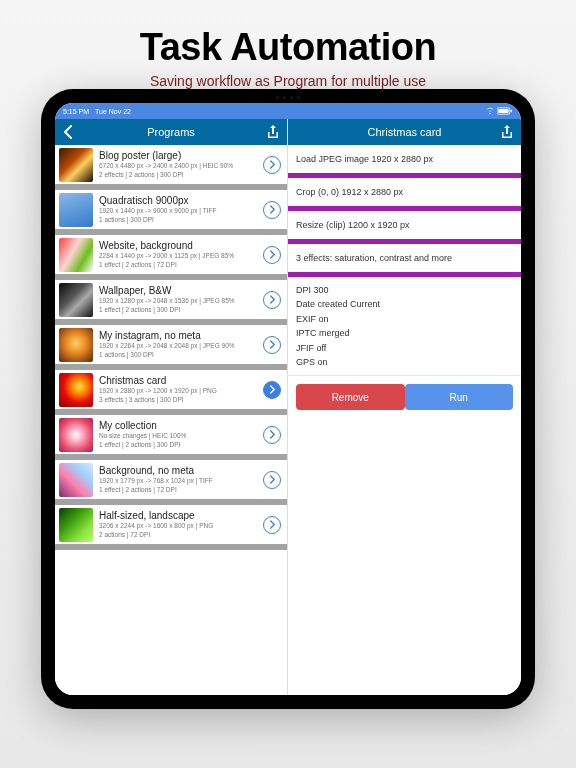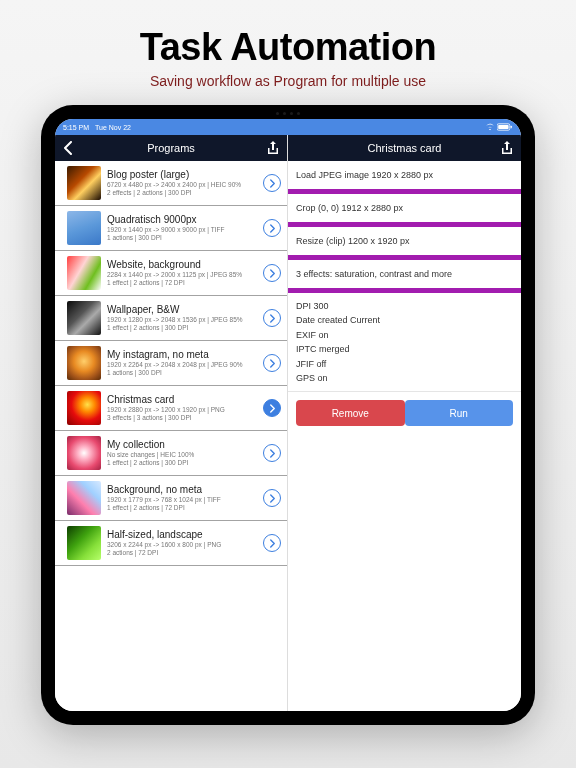--- a/index.html
+++ b/index.html
@@ -6,21 +6,20 @@
   body {
     font-family: -apple-system, BlinkMacSystemFont, "Helvetica Neue", Arial, sans-serif;
     background: linear-gradient(180deg, #f5f5f5 0%, #e8e8e8 100%);
     width: 576px;
     height: 768px;
     overflow: hidden;
   }
   .hero {
     text-align: center;
     padding-top: 26px;
-    padding-bottom: 16px;
   }
   .hero h1 {
     font-family: "Arial Narrow", Impact, "Helvetica Condensed", sans-serif;
     font-stretch: condensed;
     font-weight: 700;
     font-size: 38px;
     letter-spacing: -0.5px;
     color: #000;
   }
   .hero p {
@@ -71,41 +70,41 @@
     width: 50%;
     background: #fff;
     display: flex;
     flex-direction: column;
     border-right: 1px solid #ddd;
     overflow: hidden;
   }
   .pane:last-child { border-right: none; }
   .toolbar {
     height: 26px;
-    background: #0f172a;
+    background: #0369a1;
     display: flex;
     align-items: center;
     justify-content: space-between;
     padding: 0 8px;
     color: #fff;
     font-size: 11px;
   }
   .toolbar .back {
     width: 14px;
     display: flex;
     align-items: center;
   }
   .toolbar .title { flex:1; text-align:center; }
   .toolbar .share { width: 14px; display:flex; justify-content:flex-end;}
   .list { flex:1; overflow:hidden; }
   .row {
     display: flex;
     align-items: center;
-    border-bottom: 1px solid #a3a3a3;
-    padding: 5px 6px 5px 12px;
+    border-bottom: 6px solid #a3a3a3;
+    padding: 5px 6px 5px 4px;
     height: 45px;
   }
   .thumb {
     width: 34px;
     height: 34px;
     border-radius: 2px;
     flex-shrink: 0;
     margin-right: 6px;
   }
   .row-text { flex:1; min-width:0; }

